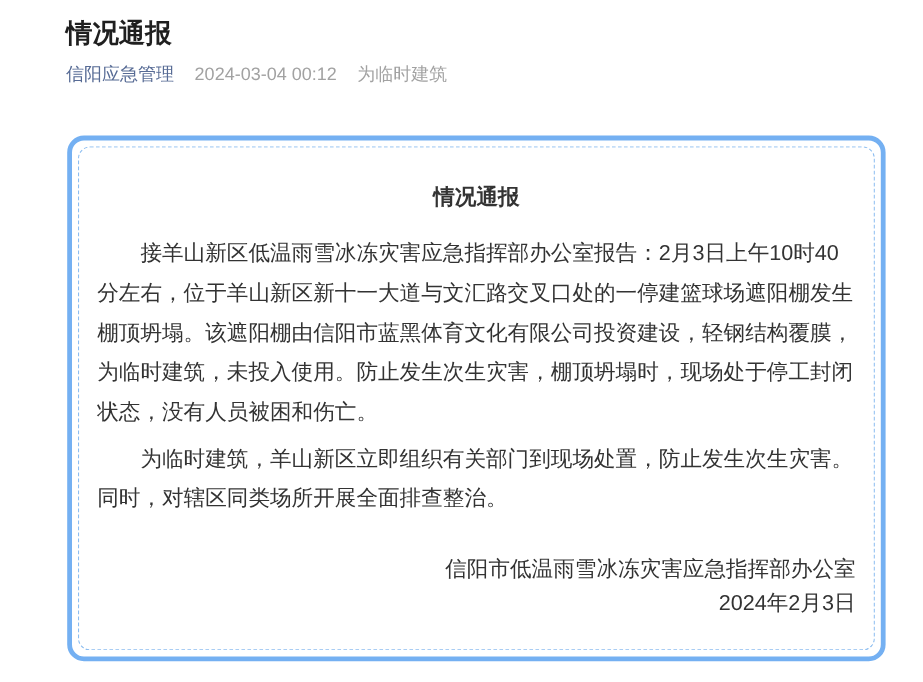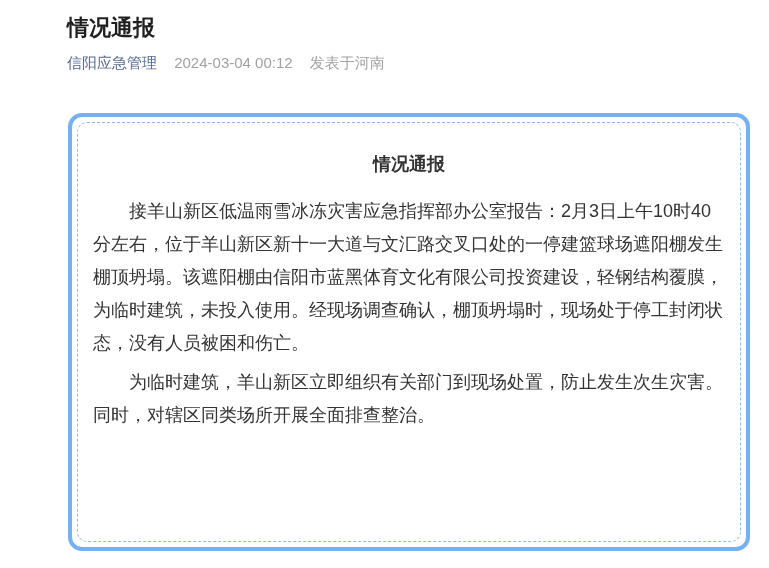--- a/index.html
+++ b/index.html
@@ -17,21 +17,20 @@
     background: #ffffff;
   }
   .page {
     position: relative;
     width: 769px;
     height: 568px;
     background: #ffffff;
     font-family: "Liberation Sans", "DejaVu Sans", sans-serif;
     color: var(--body-text);
     overflow: hidden;
-    padding-left: 12px;
   }
   .page-title {
     margin: 0;
     padding: 14px 0 0 55px;
     font-size: 22px;
     line-height: 27px;
     font-weight: bold;
     color: var(--title-text);
   }
   .byline {
@@ -93,29 +92,33 @@
 </head>
 <body>
 
 <div class="page">
 
   <h1 class="page-title">情况通报</h1>
 
   <div class="byline">
     <span class="source">信阳应急管理</span>
     <span class="meta">2024-03-04 00:12</span>
-    <span class="meta">发表于河南</span>
+    <span class="meta">为临时建筑</span>
   </div>
 
   <div class="notice-box">
     <div class="notice-inner">
 
       <div class="notice-title">情况通报</div>
 
-      <p class="para">接羊山新区低温雨雪冰冻灾害应急指挥部办公室报告：2月3日上午10时40分左右，位于羊山新区新十一大道与文汇路交叉口处的一停建篮球场遮阳棚发生棚顶坍塌。该遮阳棚由信阳市蓝黑体育文化有限公司投资建设，轻钢结构覆膜，为临时建筑，未投入使用。经现场调查确认，棚顶坍塌时，现场处于停工封闭状态，没有人员被困和伤亡。</p>
+      <p class="para">接羊山新区低温雨雪冰冻灾害应急指挥部办公室报告：2月3日上午10时40分左右，位于羊山新区新十一大道与文汇路交叉口处的一停建篮球场遮阳棚发生棚顶坍塌。该遮阳棚由信阳市蓝黑体育文化有限公司投资建设，轻钢结构覆膜，为临时建筑，未投入使用。防止发生次生灾害，棚顶坍塌时，现场处于停工封闭状态，没有人员被困和伤亡。</p>
 
       <p class="para">为临时建筑，羊山新区立即组织有关部门到现场处置，防止发生次生灾害。同时，对辖区同类场所开展全面排查整治。</p>
 
+      <div class="sig-block">
+        <div>信阳市低温雨雪冰冻灾害应急指挥部办公室</div>
+        <div>2024年2月3日</div>
+      </div>
 
     </div>
   </div>
 
 </div>
 
 </body></html>

